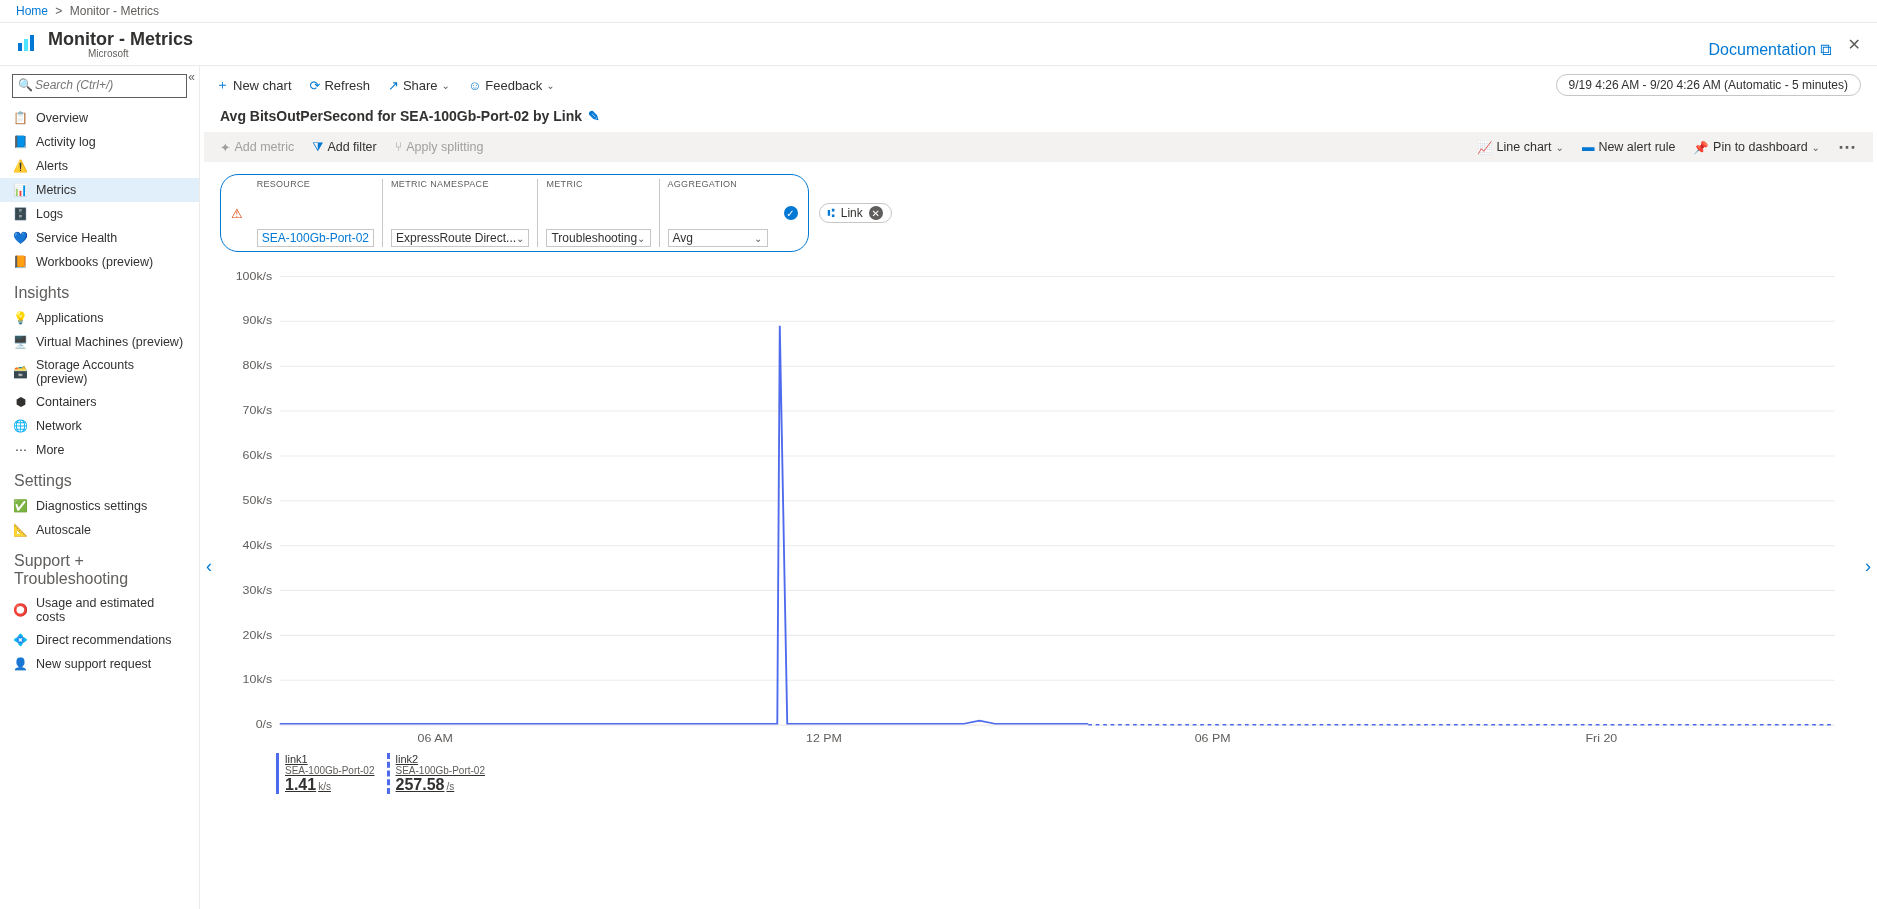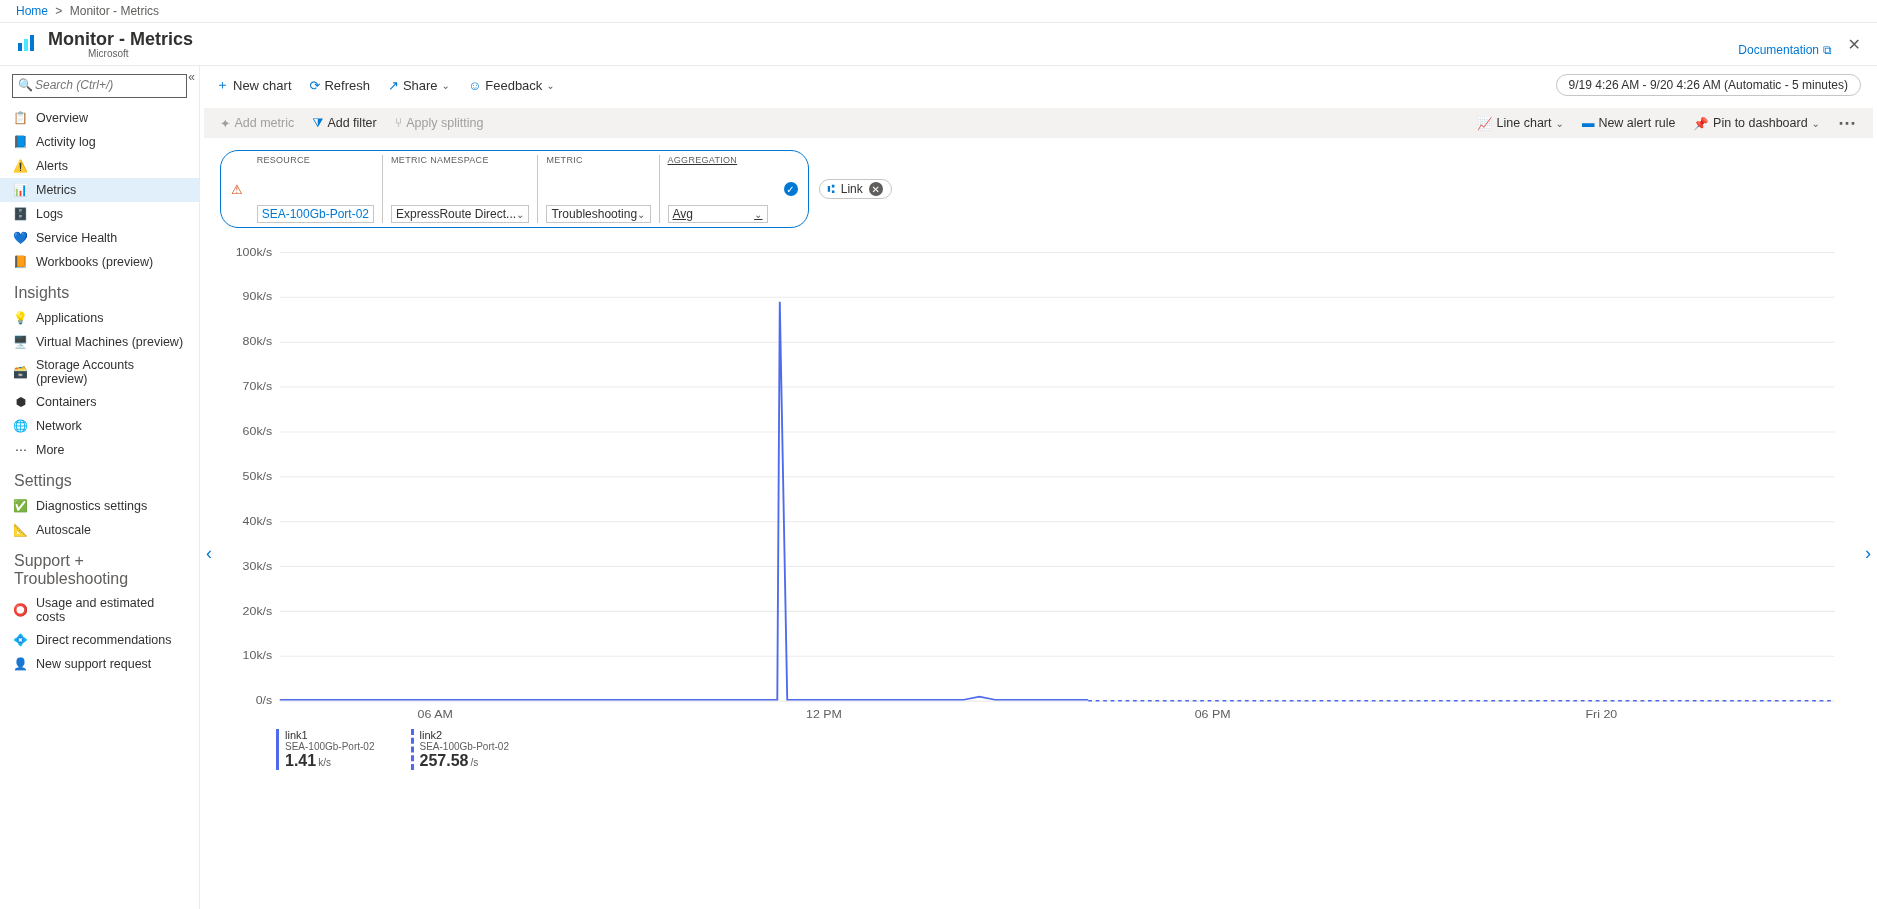--- a/index.html
+++ b/index.html
@@ -10,21 +10,21 @@
 .breadcrumb a { color: #0078d4; text-decoration: none; }
 .breadcrumb .sep { margin: 0 4px; }
 
 
 .page-header { display: flex; align-items: center; justify-content: space-between; padding: 6px 16px; border-bottom: 1px solid #edebe9; }
 .page-header-left { display: flex; align-items: center; }
 .page-header-icon svg { width: 24px; height: 24px; }
 .page-header-title { font-size: 18px; font-weight: 600; margin-left: 8px; }
 .page-header-sub { font-size: 10px; color: #605e5c; margin-left: 8px; display:block; margin-top:-2px;padding-left:40px;}
 .page-header-right { display: flex; align-items: center; gap: 16px; }
-.doc-link { color: #0078d4; font-size: 12px; display:flex; align-items:center; gap:4px;margin-top:12px;}
+.doc-link { color: #0078d4; font-size: 16px; display:flex; align-items:center; gap:4px;margin-top:12px;}
 .close-x { font-size: 16px; cursor: pointer; color:#605e5c;}
 
 
 .body-wrap { display: flex; height: calc(100vh - 52px); }
 .sidebar { width: 200px; border-right: 1px solid #edebe9; padding: 8px 0; position: relative; overflow-y:auto;}
 .collapse-toggle { position:absolute; right:4px; top:4px; font-size:12px; color:#605e5c; cursor:pointer;}
 .search-wrap { padding: 0 12px 8px 12px; }
 .search-input { width: 100%; border: 1px solid #605e5c; padding: 3px 6px 5px 22px; font-size: 12px; font-style: italic; background: #fff; }
 .search-wrap { position: relative;}
 .search-icon { position:absolute; left:18px; top:4px; font-size:12px; color:#605e5c;}
@@ -52,42 +52,42 @@
 .filter-item.disabled { color:#a19f9d;}
 .filter-item .funnel { color:#0078d4;}
 .chevron-down { font-size:10px; color:#605e5c;}
 .more-dots { font-size:18px; font-weight:bold; cursor:pointer; letter-spacing:1px; color:#605e5c;}
 
 
 .metric-row { padding: 4px 20px; display:flex; align-items:center; gap:10px;}
 .metric-pill { border:1px solid #0078d4; border-radius:18px; display:flex; align-items:center; padding:4px 10px; gap:0;}
 .metric-pill .warn { color:#d83b01; margin-right:6px;}
 .metric-field { display:flex; flex-direction:column; border-right:1px solid #c8c6c4; padding:0 8px; min-width:90px;gap:39px;}
-.metric-field:last-of-type { border-right:none;text-decoration:underline;}
+.metric-field:last-of-type { border-right:none;}
 .metric-field-label { font-size:9px; color:#605e5c; letter-spacing:0.3px;}
 .metric-field-value { display:flex; align-items:center; justify-content:space-between; font-size:12px; border:1px solid #c8c6c4; padding:1px 4px; margin-top:1px; min-width:100px;}
 .metric-field-value.link { color:#0078d4;}
 .confirm-dot { width:14px; height:14px; border-radius:50%; background:#0078d4; color:#fff; display:flex; align-items:center; justify-content:center; font-size:10px; margin-left:8px;}
 .link-pill { border:1px solid #c8c6c4; border-radius:14px; padding:2px 8px; display:flex; align-items:center; gap:6px; font-size:12px;}
 .link-pill .seg { color:#0078d4;}
 .link-pill .close-chip { background:#605e5c; color:#fff; border-radius:50%; width:14px; height:14px; display:flex; align-items:center; justify-content:center; font-size:10px; cursor:pointer;}
 
 
 .chart-zone { flex:1; position:relative; padding: 10px 30px 10px 30px; overflow:hidden;}
 .nav-arrow { position:absolute; top:45%; font-size:18px; color:#0078d4; cursor:pointer;}
 .nav-arrow.left { left:6px;}
 .nav-arrow.right { right:6px;}
 .chart-svg { width:100%; height:480px;}
 .grid-line { stroke:#edebe9; stroke-width:1;}
 .axis-text { font-size:10px; fill:#605e5c;}
 .series1 { stroke:#4f6bed; stroke-width:1.5; fill:none;}
 .series2 { stroke:#4f6bed; stroke-width:1.5; fill:none; stroke-dasharray:3 3;}
 
 
-.legend-row { display:flex; gap:36px; padding: 4px 46px;}
+.legend-row { display:flex; gap:12px; padding: 4px 46px; text-decoration: underline;}
 .legend-item { border-left:3px solid #4f6bed; padding-left:6px;}
 .legend-item.dashed { border-left:3px dashed #4f6bed;}
 .legend-name { font-size:11px; color:#323130;}
 .legend-sub { font-size:10px; color:#605e5c;}
 .legend-val { font-size:16px; font-weight:600;}
 .legend-unit { font-size:10px; color:#605e5c; margin-left:2px;}
 </style>
 </head>
 <body>
 
@@ -228,20 +228,24 @@
           </span>
         <span class="tool-btn">
             <span class="ico-blue">☺</span>
             <span>Feedback</span>
             <span class="chevron-down">⌄</span>
           </span>
       </div>
       <div class="timerange">9/19 4:26 AM - 9/20 4:26 AM (Automatic - 5 minutes)</div>
     </div>
 
+    <div class="chart-title-row">
+      <span>Avg BitsOutPerSecond for SEA-100Gb-Port-02 by Link</span>
+      <span class="edit-pencil">✎</span>
+    </div>
 
     <div class="filter-bar">
       <div class="filter-left">
         <span class="filter-item disabled">
             <span>✦</span>
             <span>Add metric</span>
           </span>
         <span class="filter-item">
             <span class="funnel">⧩</span>
             <span>Add filter</span>

